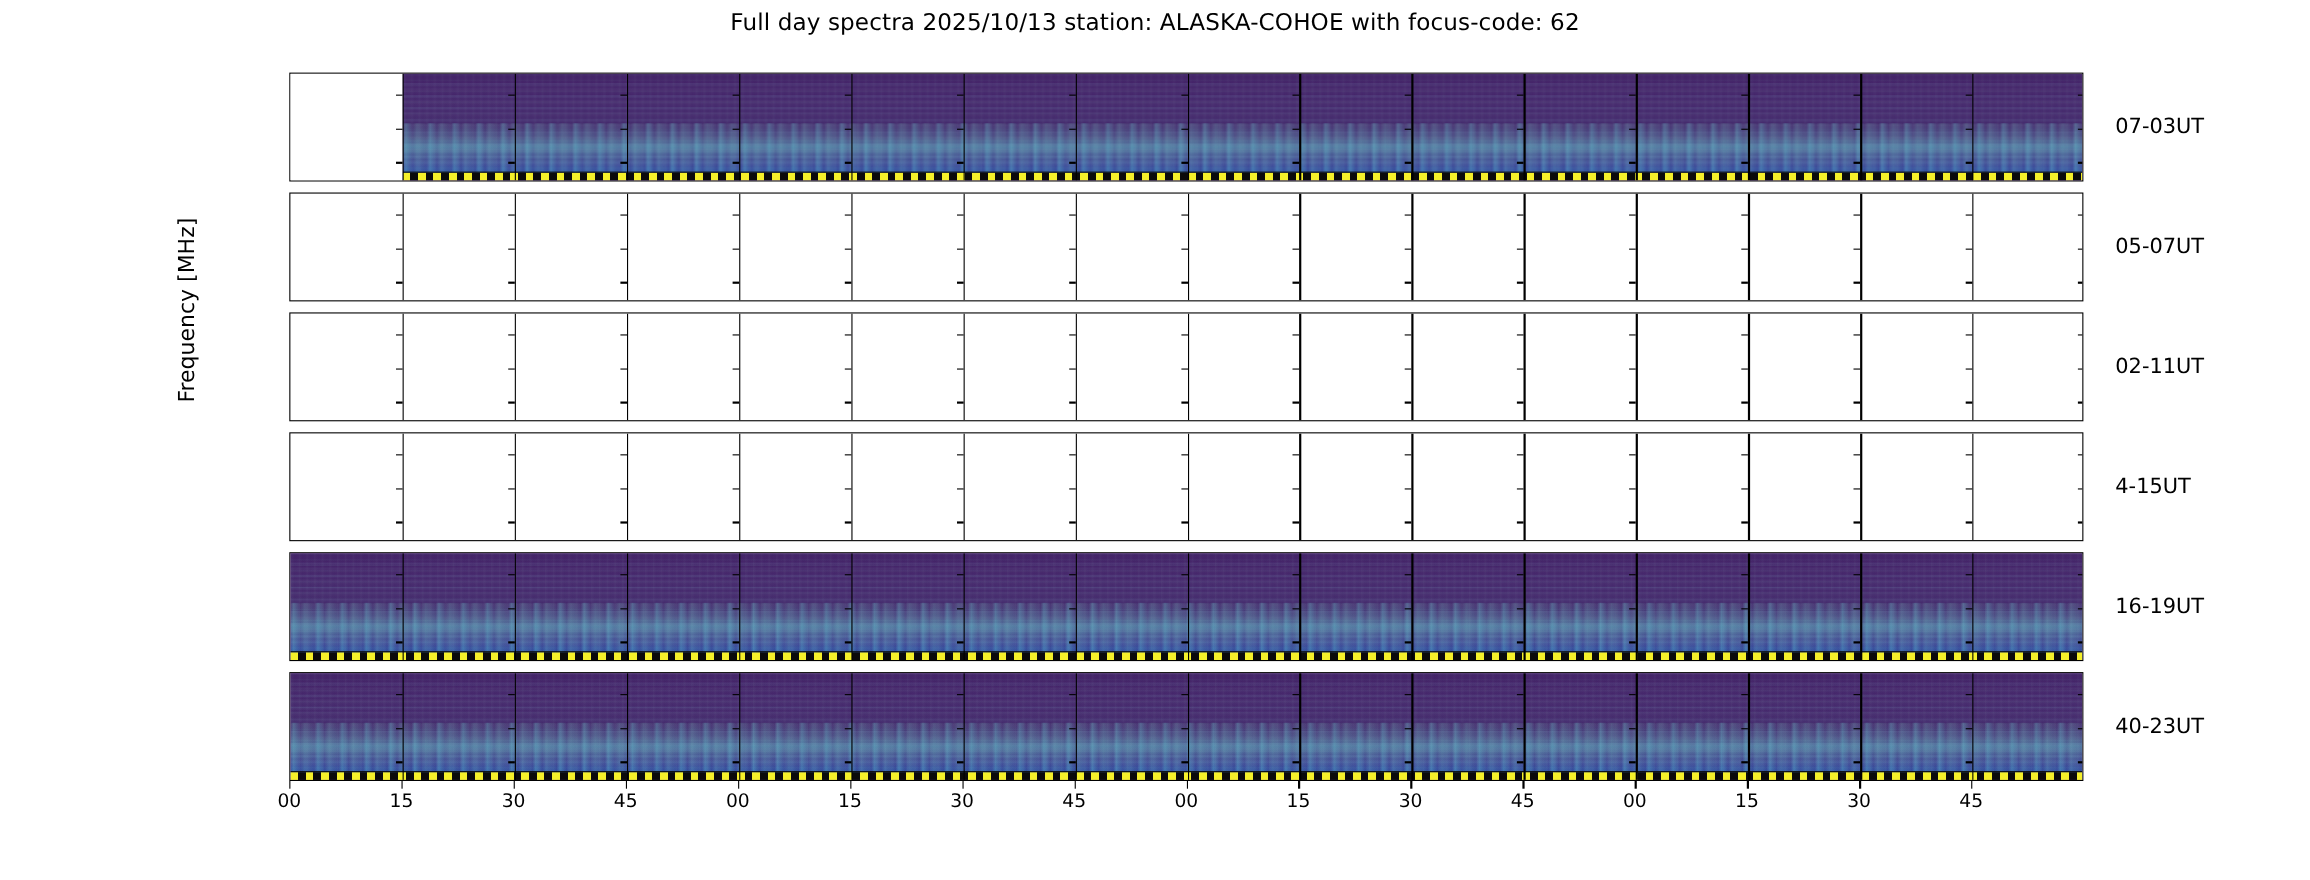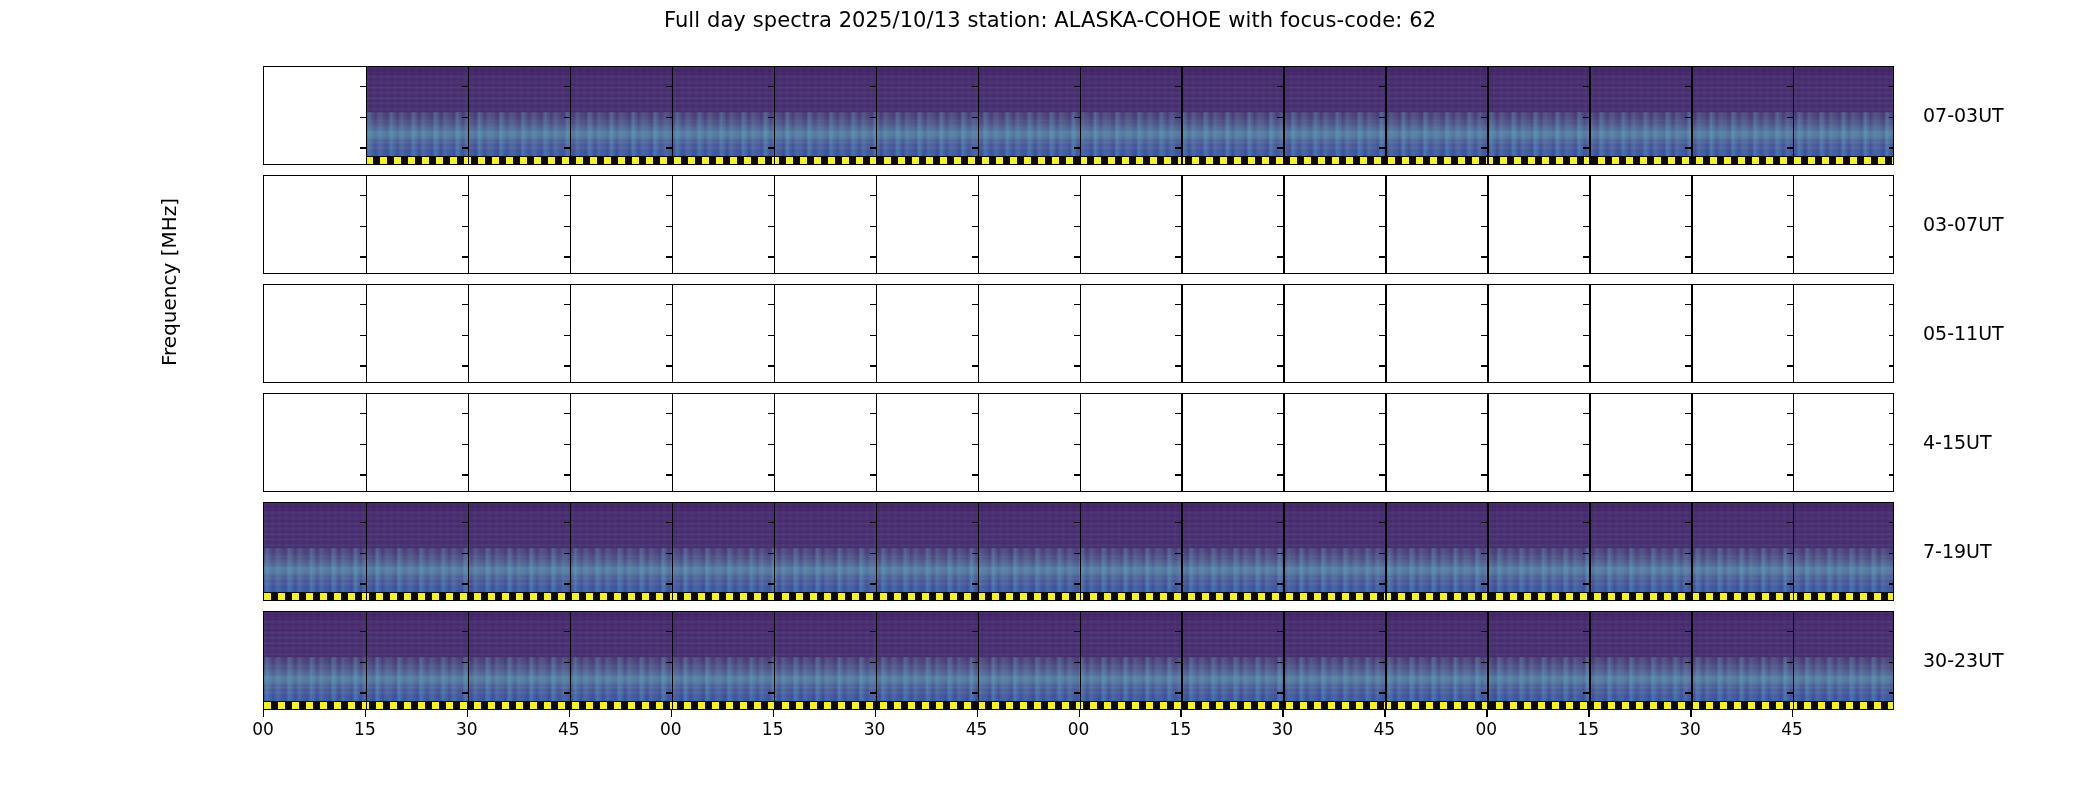--- a/index.html
+++ b/index.html
@@ -645,18 +645,18 @@
       <div class="xtick" style="left: 1223.25px;"></div>
       <div class="xtick-lbl" style="left: 1223.25px;">00</div>
       <div class="xtick" style="left: 1325.19px;"></div>
       <div class="xtick-lbl" style="left: 1325.19px;">15</div>
       <div class="xtick" style="left: 1427.12px;"></div>
       <div class="xtick-lbl" style="left: 1427.12px;">30</div>
       <div class="xtick" style="left: 1529.06px;"></div>
       <div class="xtick-lbl" style="left: 1529.06px;">45</div>
     </div>
 <div class="rowlabel" style="top: 37.5px;">07-03UT</div>
-    <div class="rowlabel" style="top: 146.5px;">03-07UT</div>
-    <div class="rowlabel" style="top: 255.5px;">05-11UT</div>
+    <div class="rowlabel" style="top: 146.5px;">05-07UT</div>
+    <div class="rowlabel" style="top: 255.5px;">02-11UT</div>
     <div class="rowlabel" style="top: 364.5px;">4-15UT</div>
-    <div class="rowlabel" style="top: 473.5px;">7-19UT</div>
-    <div class="rowlabel" style="top: 582.5px;">30-23UT</div>
+    <div class="rowlabel" style="top: 473.5px;">16-19UT</div>
+    <div class="rowlabel" style="top: 582.5px;">40-23UT</div>
   </div>
 
 </body></html>

